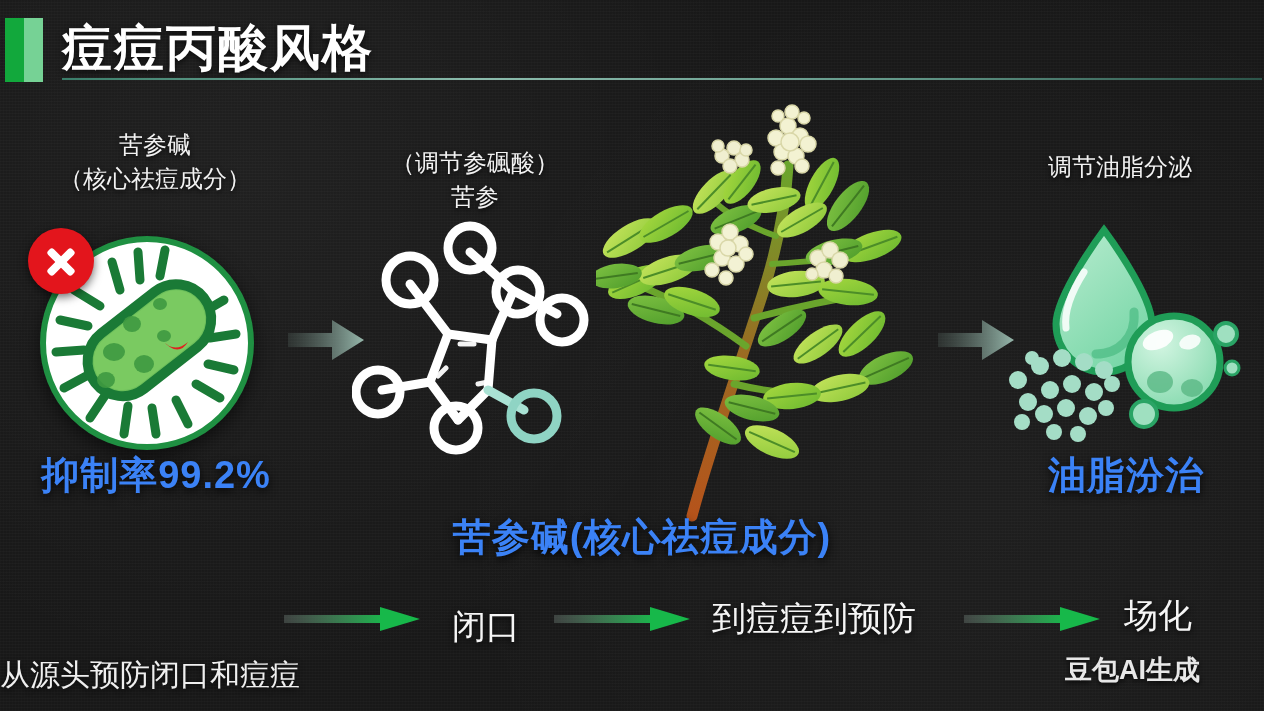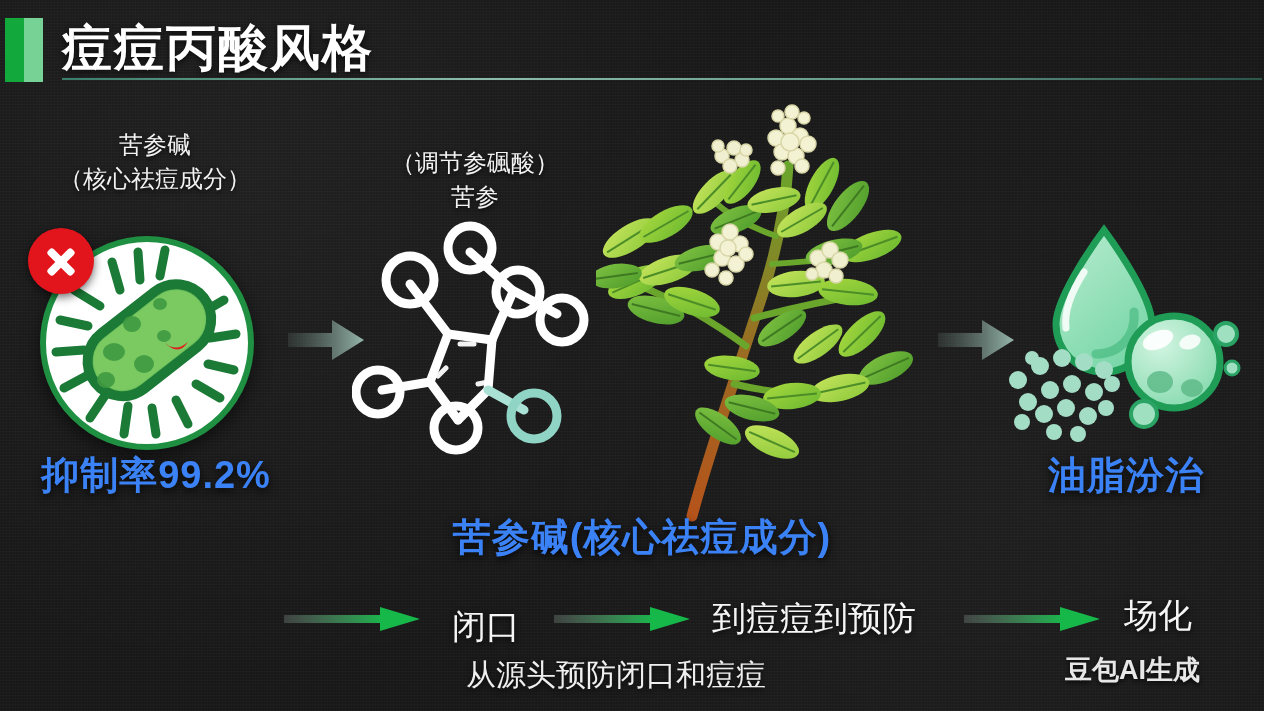--- a/index.html
+++ b/index.html
@@ -75,21 +75,21 @@
 
   
   .conn{position:absolute;width:76px;height:44px;}
 
   
   .flow{position:absolute;left:0;top:596px;width:1264px;height:60px;}
   .flow-item{position:absolute;font-size:34px;font-weight:500;color:#f5f5f5;
              text-shadow:0 2px 6px rgba(0,0,0,.8);line-height:44px;white-space:nowrap;}
   .flow-arrow{position:absolute;height:30px;}
   .sub-note{
-    position:absolute;left:0;top:655px;width:1232px;text-align:center;
+    position:absolute;left:0;top:655px;width:1232px;
     font-size:30px;color:#efefef;text-shadow:0 2px 6px rgba(0,0,0,.8);
   }
   .watermark{
     position:absolute;right:64px;top:652px;
     font-size:27px;font-weight:bold;color:#f2f2f2;letter-spacing:0px;
     text-shadow:0 2px 5px rgba(0,0,0,.9);opacity:.95;
   }
 </style>
 </head>
 <body>
@@ -407,20 +407,21 @@
   <svg class="conn" style="left:938px;top:318px;" viewBox="0 0 76 44">
     <defs>
       <linearGradient id="cgrad2" x1="0" y1="0" x2="1" y2="0">
         <stop offset="0%" stop-color="#5c6f68" stop-opacity="0.25"></stop>
         <stop offset="100%" stop-color="#96b7ab" stop-opacity="1"></stop>
       </linearGradient>
     </defs>
     <path d="M0 15 H44 V2 L76 22 L44 42 V29 H0 Z" fill="url(#cgrad2)"></path>
   </svg>
 
+  <div class="cap" style="left:990px;top:150px;width:260px;">调节油脂分泌</div>
 
   <div class="oil">
     <svg width="250" height="230" viewBox="0 0 250 230">
       <defs>
         <linearGradient id="dropg" x1="0" y1="0" x2="0.6" y2="1">
           <stop offset="0%" stop-color="#b9ecd0"></stop>
             <stop offset="100%" stop-color="#79d7a8"></stop>
         </linearGradient>
         <radialGradient id="bubg" cx="0.35" cy="0.3" r="0.85">
           <stop offset="0%" stop-color="#d3f5e2"></stop>

